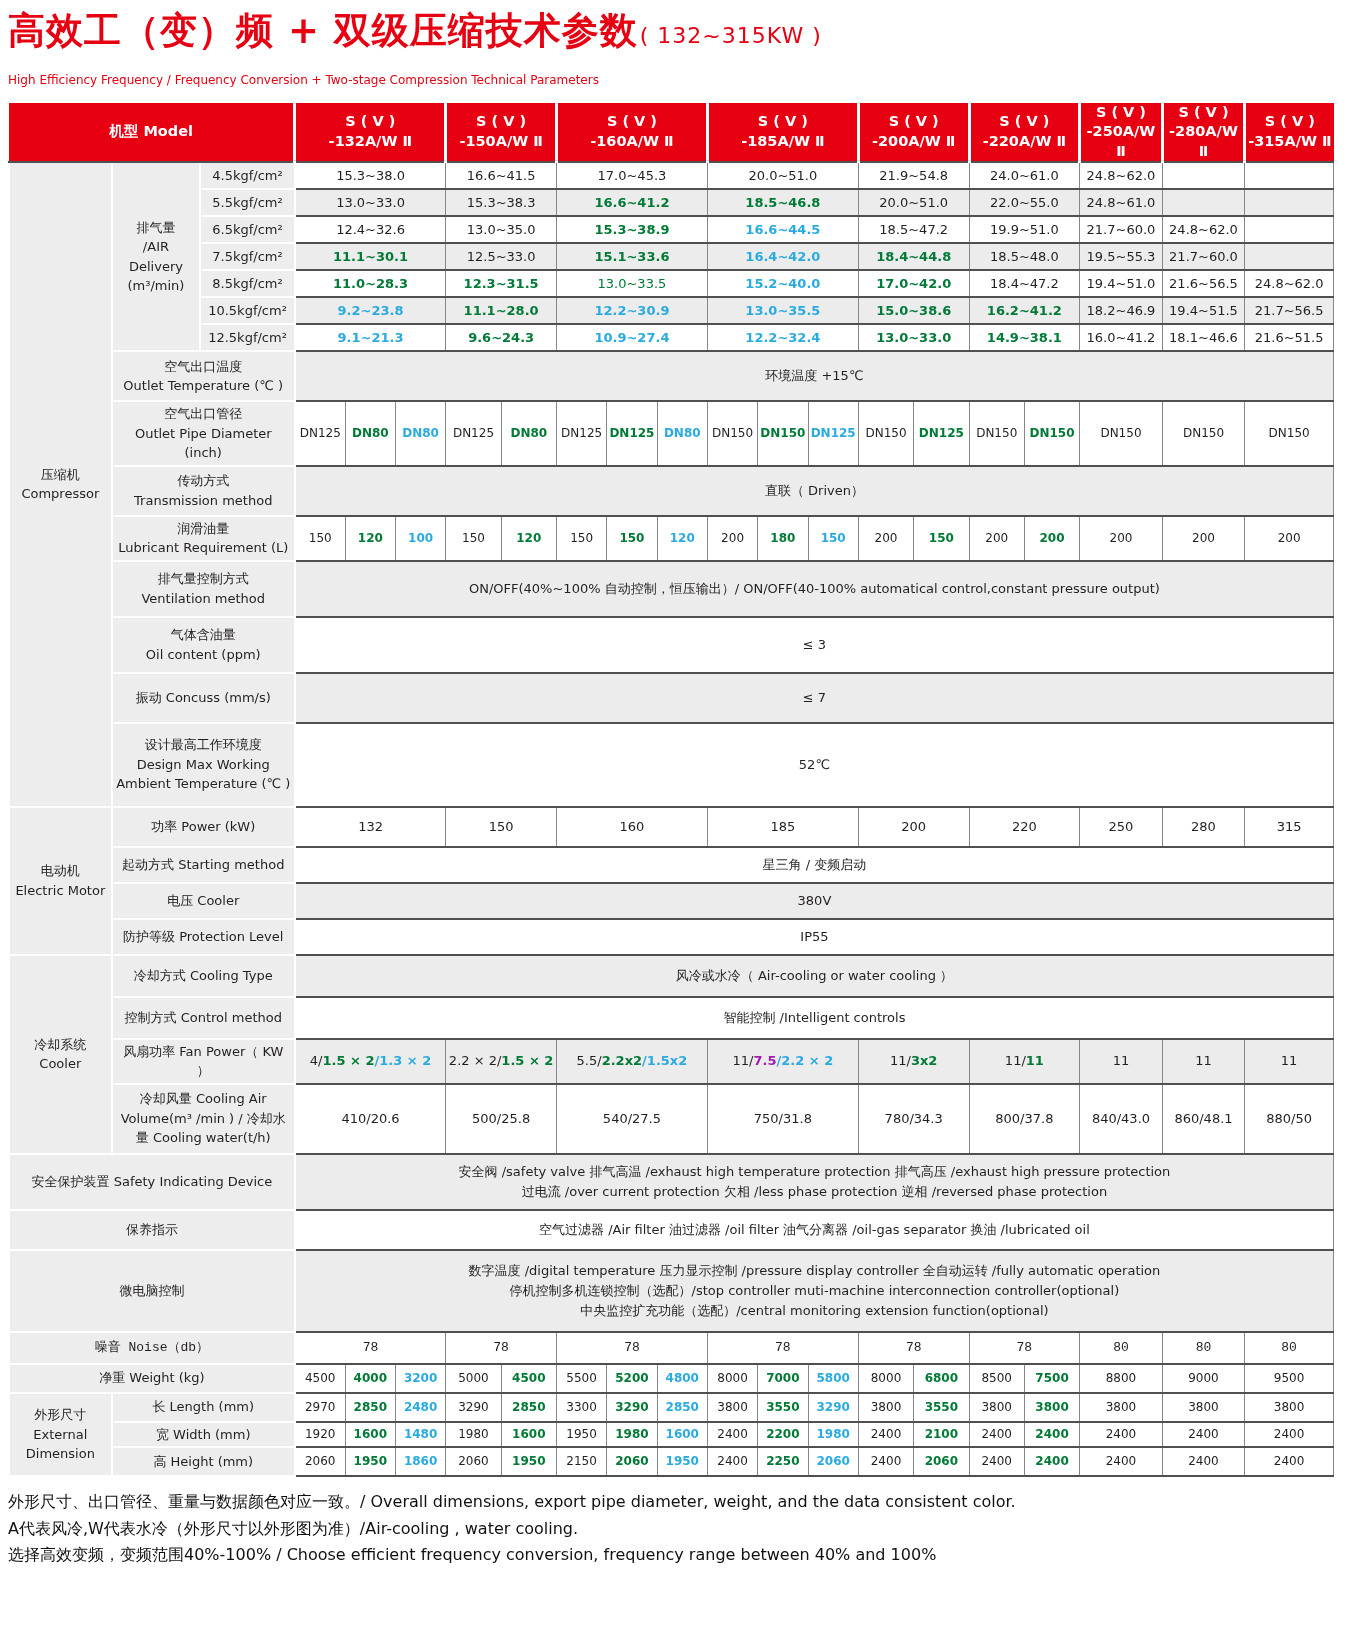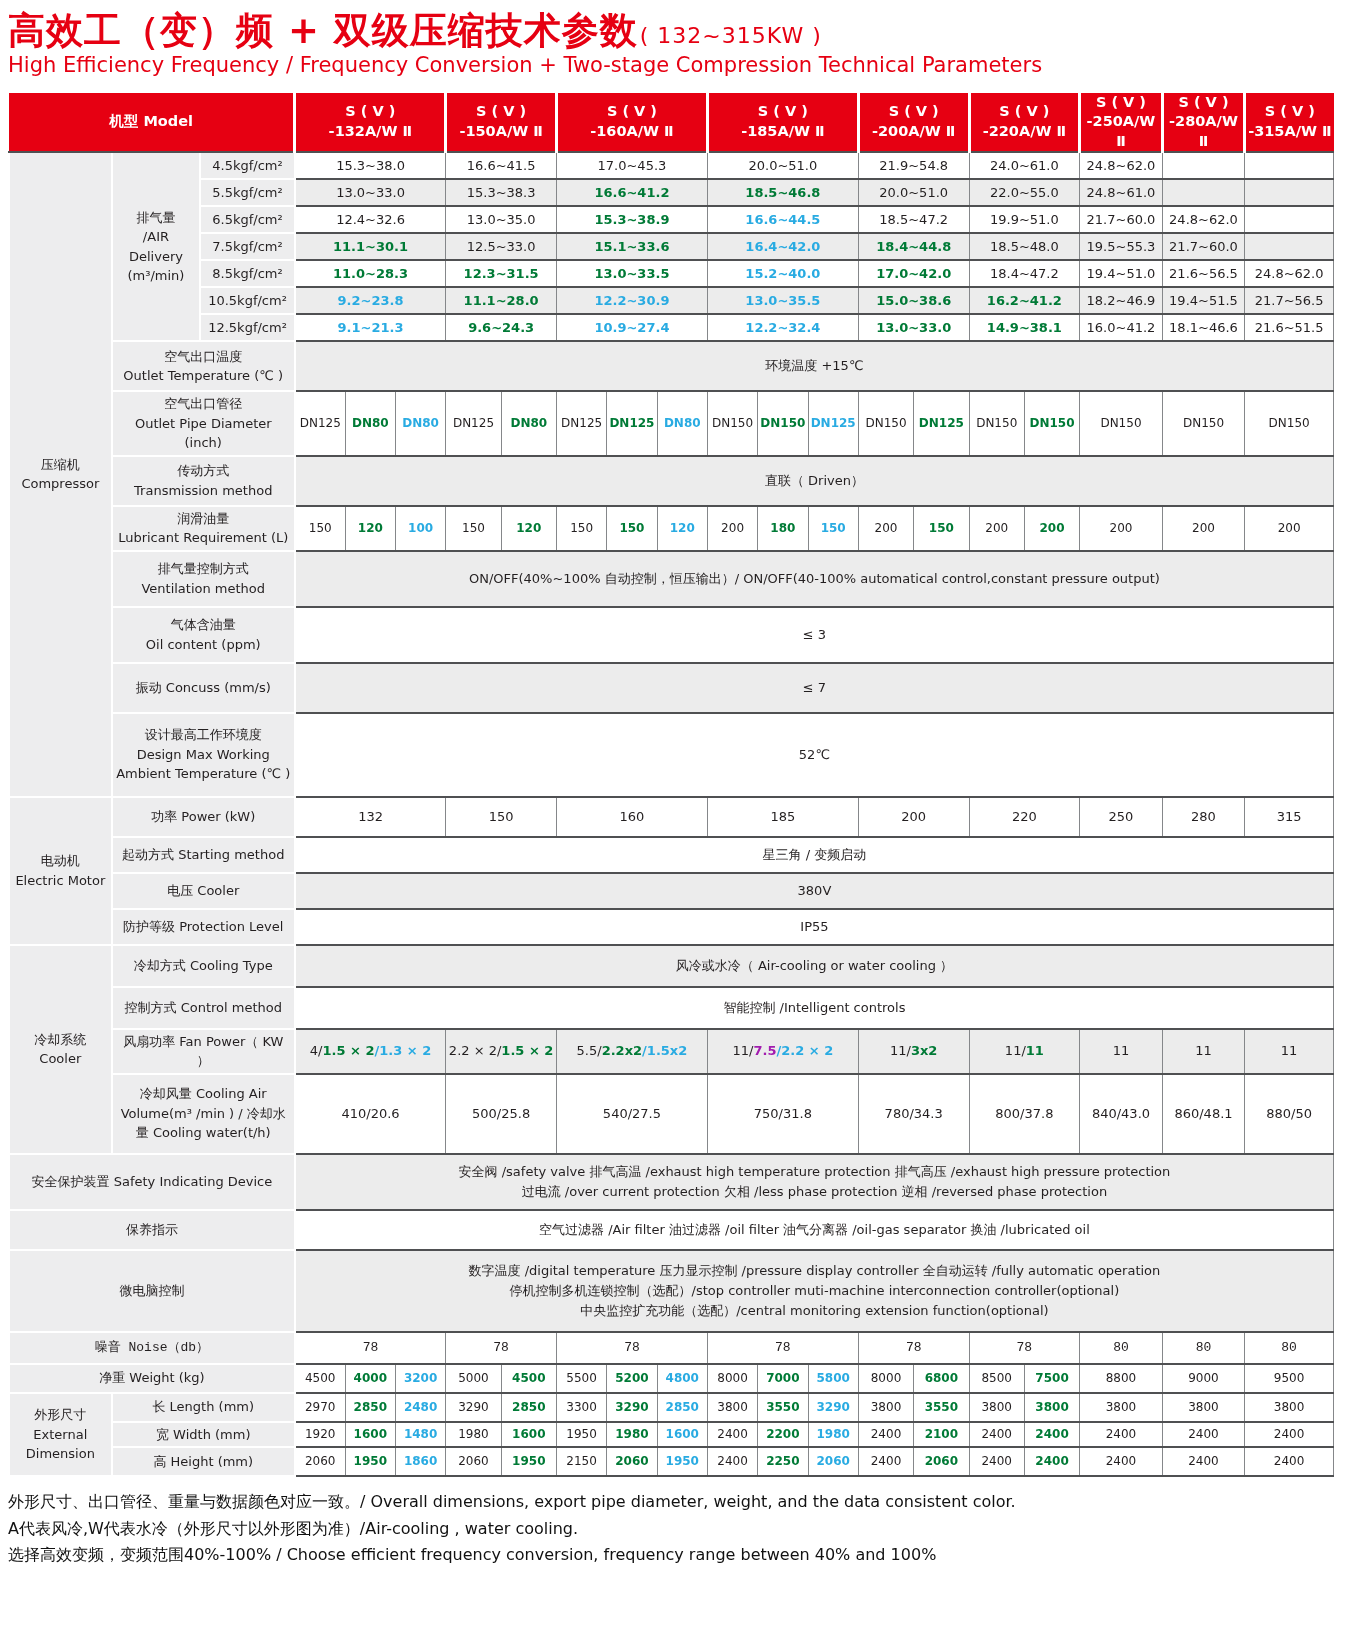--- a/index.html
+++ b/index.html
@@ -13,22 +13,22 @@
   .title-zh {
     color:#e60012;
     font-size:37px;
     font-weight:bold;
     line-height:1.15;
     letter-spacing:1px;
   }
   .title-range { font-size:22px; font-weight:normal; margin-left:2px; }
   .title-en {
     color:#e60012;
-    font-size:21px;
-    margin:0 0 16px 0;
+    font-size:12px;
+    margin:20px 0 16px 0;
   }
 
   table.params {
     border-collapse:collapse;
     table-layout:fixed;
     width:1326px;
   }
   thead th {
     background:#e60012;
     color:#ffffff;
@@ -170,21 +170,21 @@
           <td class="val" colspan="2" style="color: rgb(0, 122, 54); font-weight: bold;">18.4~44.8</td>
           <td class="val" colspan="2">18.5~48.0</td>
           <td class="val" colspan="1">19.5~55.3</td>
           <td class="val" colspan="1">21.7~60.0</td>
           <td class="val" colspan="1"></td>
         </tr>
         <tr style="height: 27px;">
           <td class="lbl" colspan="1">8.5kgf/cm²</td>
           <td class="val" colspan="3" style="color: rgb(0, 122, 54); font-weight: bold;">11.0~28.3</td>
           <td class="val" colspan="2" style="color: rgb(0, 122, 54); font-weight: bold;">12.3~31.5</td>
-          <td class="val" colspan="3" style="color: rgb(0, 122, 54); font-weight: bold;">13.0~33.5</td>
+          <td class="val" colspan="3" style="color: rgb(0, 122, 54); font-weight: normal;">13.0~33.5</td>
           <td class="val" colspan="3" style="color: rgb(41, 171, 226); font-weight: bold;">15.2~40.0</td>
           <td class="val" colspan="2" style="color: rgb(0, 122, 54); font-weight: bold;">17.0~42.0</td>
           <td class="val" colspan="2">18.4~47.2</td>
           <td class="val" colspan="1">19.4~51.0</td>
           <td class="val" colspan="1">21.6~56.5</td>
           <td class="val" colspan="1">24.8~62.0</td>
         </tr>
         <tr class="stripe" style="height: 27px;">
           <td class="lbl" colspan="1">10.5kgf/cm²</td>
           <td class="val" colspan="3" style="color: rgb(41, 171, 226); font-weight: bold;">9.2~23.8</td>
@@ -324,21 +324,21 @@
           <td class="val" colspan="3"><span>4/</span><span style="color: rgb(0, 122, 54); font-weight: bold;">1.5 × 2</span><span style="color: rgb(41, 171, 226); font-weight: bold;">/1.3 × 2</span></td>
           <td class="val" colspan="2"><span>2.2 × 2/</span><span style="color: rgb(0, 122, 54); font-weight: bold;">1.5 × 2</span></td>
           <td class="val" colspan="3"><span>5.5/</span><span style="color: rgb(0, 122, 54); font-weight: bold;">2.2x2</span><span style="color: rgb(41, 171, 226); font-weight: bold;">/1.5x2</span></td>
           <td class="val" colspan="3"><span>11/</span><span style="color: #a21caf; font-weight: bold;">7.5</span><span style="color: rgb(41, 171, 226); font-weight: bold; text-align: center;">/2.2 × 2</span></td>
           <td class="val" colspan="2"><span>11/</span><span style="color: rgb(0, 122, 54); font-weight: bold;">3x2</span></td>
           <td class="val" colspan="2"><span>11/</span><span style="color: rgb(0, 122, 54); font-weight: bold;">11</span></td>
           <td class="val" colspan="1"><span>11</span></td>
           <td class="val" colspan="1"><span>11</span></td>
           <td class="val" colspan="1"><span>11</span></td>
         </tr>
-        <tr style="height: 80px;">
+        <tr style="height: 70px;">
           <td class="lbl" colspan="2">冷却风量 Cooling Air
 Volume(m³ /min ) / 冷却水
 量 Cooling water(t/h)</td>
           <td class="val" colspan="3">410/20.6</td>
           <td class="val" colspan="2">500/25.8</td>
           <td class="val" colspan="3">540/27.5</td>
           <td class="val" colspan="3">750/31.8</td>
           <td class="val" colspan="2">780/34.3</td>
           <td class="val" colspan="2">800/37.8</td>
           <td class="val" colspan="1">840/43.0</td>

